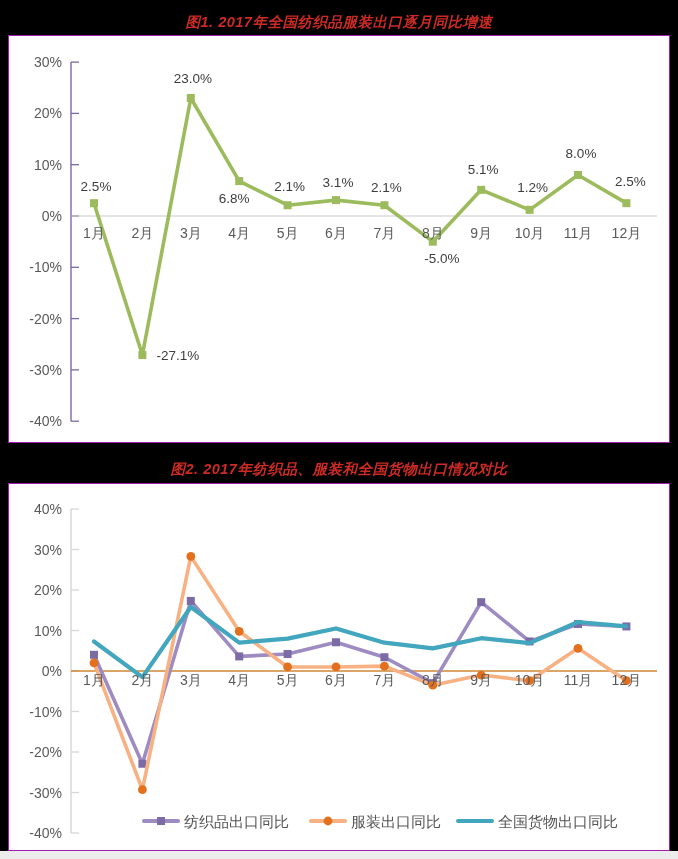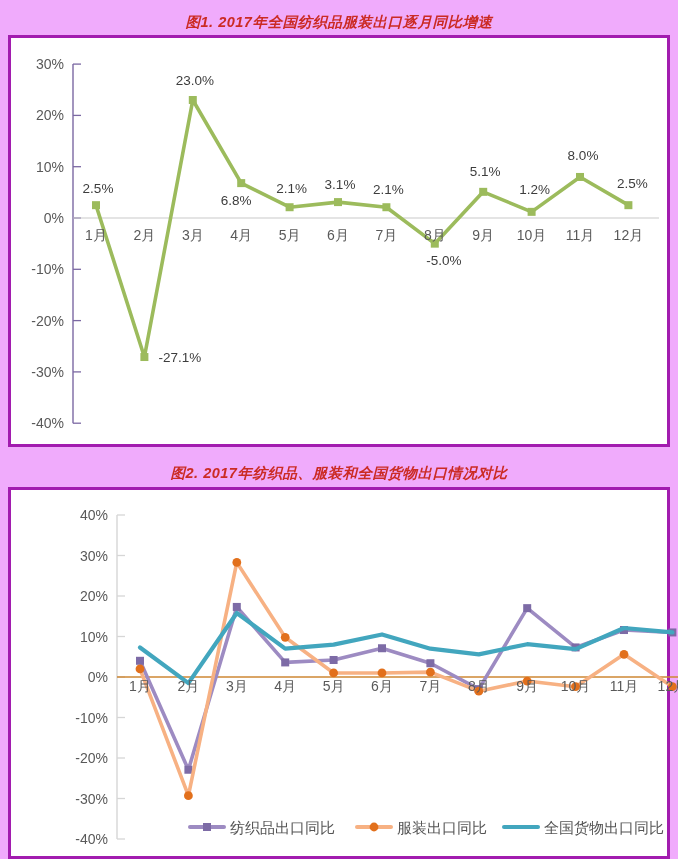--- a/index.html
+++ b/index.html
@@ -6,36 +6,36 @@
     margin: 0;
     padding: 0;
     background: #ffffff;
     width: 678px;
     font-family: "Liberation Sans", "DejaVu Sans", sans-serif;
   }
   .page {
     width: 678px;
     height: 859px;
     position: relative;
-    background: #f0abfc;
+    background: #000000;
     overflow: hidden;
   }
   .fig-title {
     text-align: center;
     font-style: italic;
     font-weight: bold;
     font-size: 14.5px;
     color: #cb2b24;
     letter-spacing: 0.5px;
   }
   .fig-title.first { padding-top: 9px; height: 26px; line-height: 26px; }
   .fig-title.second { padding-top: 12px; height: 28px; line-height: 28px; font-style: italic; }
   .chart-box {
     margin: 0 8px;
-    border: 3px solid #a21caf;
+    border: 1px solid #a21caf;
     background: #ffffff;
     position: relative;
   }
   .chart-box svg { display: block; }
   .footer-strip {
     width: 678px;
     height: 8px;
     background: #ececec;
     margin-top: 0px;
   }
@@ -103,21 +103,21 @@
         <text x="432.8" y="226.65" text-anchor="middle" font-size="13.5" fill="#3D3D3D">-5.0%</text>
         <text x="474.2" y="137.837" text-anchor="middle" font-size="13.5" fill="#3D3D3D">5.1%</text>
         <text x="523.5999999999999" y="155.844" text-anchor="middle" font-size="13.5" fill="#3D3D3D">1.2%</text>
         <text x="572" y="121.96000000000001" text-anchor="middle" font-size="13.5" fill="#3D3D3D">8.0%</text>
         <text x="621.4" y="150.175" text-anchor="middle" font-size="13.5" fill="#3D3D3D">2.5%</text>
       </svg>
   </div>
 
   <div class="fig-title second">图2. 2017年纺织品、服装和全国货物出口情况对比</div>
 
-  <div class="chart-box" style="height:366px;padding-left:44px;">
+  <div class="chart-box" style="height:366px;">
     <svg id="chart2" width="660" height="366" viewBox="0 0 660 366">
         <line x1="62" y1="25" x2="62" y2="349" stroke="#D6D6D6" stroke-width="1.4"></line>
         <line x1="62" y1="25" x2="70" y2="25" stroke="#D6D6D6" stroke-width="1.3"></line>
         <text x="53" y="30" text-anchor="end" font-size="14" fill="#595959">40%</text>
         <line x1="62" y1="65.5" x2="70" y2="65.5" stroke="#D6D6D6" stroke-width="1.3"></line>
         <text x="53" y="70.5" text-anchor="end" font-size="14" fill="#595959">30%</text>
         <line x1="62" y1="106" x2="70" y2="106" stroke="#D6D6D6" stroke-width="1.3"></line>
         <text x="53" y="111" text-anchor="end" font-size="14" fill="#595959">20%</text>
         <line x1="62" y1="146.5" x2="70" y2="146.5" stroke="#D6D6D6" stroke-width="1.3"></line>
         <text x="53" y="151.5" text-anchor="end" font-size="14" fill="#595959">10%</text>

